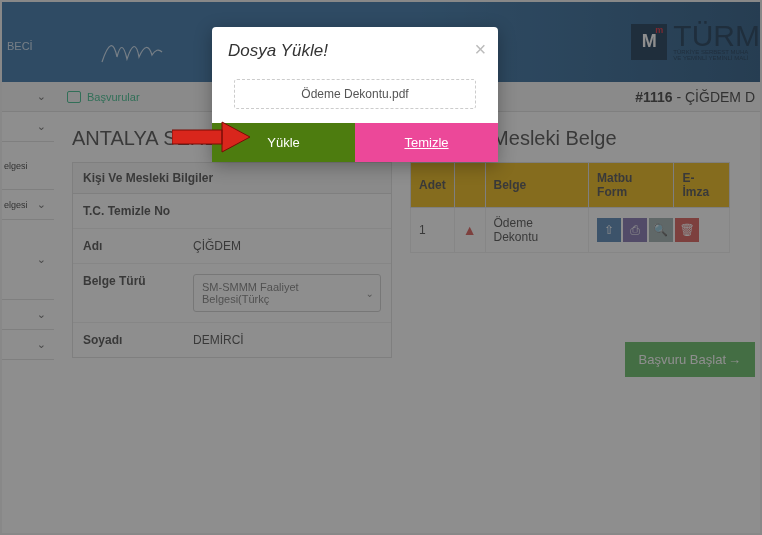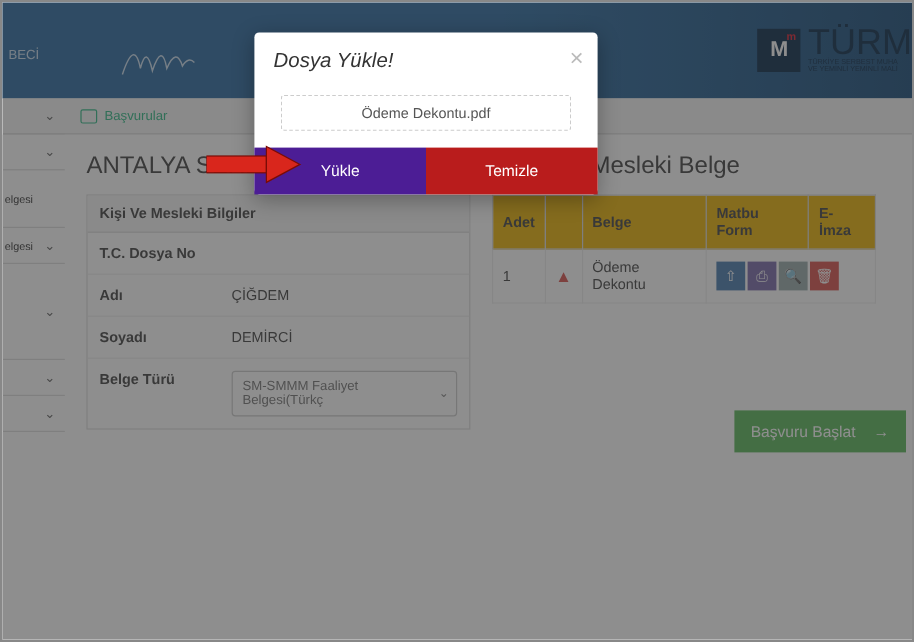--- a/index.html
+++ b/index.html
@@ -182,21 +182,21 @@
 .start-btn {
   position: absolute;
   right: 5px;
   top: 225px;
   background: #5cb85c;
   color: #fff;
   padding: 10px 14px;
   font-size: 13px;
   border: none;
   cursor: pointer;
-  display: flex; align-items: center; gap: 15px;
+  display: flex; align-items: center; gap: 2px;
 }
 .overlay {
   position: absolute;
   inset: 0;
   background: rgba(50,50,50,0.55);
 }
 .modal {
   position: absolute;
   left: 210px;
   top: 25px;
@@ -229,22 +229,22 @@
 .modal-btns { display: flex; }
 .mb {
   flex: 1;
   padding: 12px 0;
   text-align: center;
   color: #fff;
   font-size: 13px;
   cursor: pointer;
   border: none;
 }
-.mb.green { background: #4c1d95; }
-.mb.red { background: #b91c1c; }
+.mb.green { background: #4d7c0f; }
+.mb.red { background: #ec4899; text-decoration: underline; }
 .arrow {
   position: absolute;
   left: 170px;
   top: 118px;
   width: 80px;
   height: 34px;
   pointer-events: none;
   z-index: 50;
 }
 .arrow svg { width: 100%; height: 100%; }
@@ -271,20 +271,23 @@
         <div class="brand-sub">TÜRKİYE SERBEST MUHA</div>
         <div class="brand-sub">VE YEMİNLİ YEMİNLİ MALİ</div>
       </div>
     </div>
   </div>
 
   <div class="topbar">
     <div class="basvurular">
       <span class="mon-icon"></span>
       <span>Başvurular</span>
+    </div>
+    <div class="crumb">
+      <b>#1116</b><span> - </span><span>ÇİĞDEM D</span>
     </div>
   </div>
 
   <div class="sidebar-toggles">
     <div class="stog">
         <span class="stext"></span>
         <span class="chev-down"></span>
       </div>
     <div class="stog">
         <span class="stext"></span>
@@ -311,39 +314,39 @@
   <div class="content">
     <h2 class="page-title">
       <span>ANTALYA SERBES</span>
       <span style="display:inline-block;width:200px"></span>
       <span>ASI Mesleki Belge</span>
     </h2>
     <div class="columns">
       <div class="panel" style="width:320px">
         <div class="panel-h">Kişi Ve Mesleki Bilgiler</div>
         <div class="kv-row">
-          <div class="kv-label">T.C. Dosya No</div>
+          <div class="kv-label">T.C. Temizle No</div>
           <div class="kv-val"></div>
         </div>
         <div class="kv-row">
           <div class="kv-label">Adı</div>
           <div class="kv-val">ÇİĞDEM</div>
-        </div>
-        <div class="kv-row">
-          <div class="kv-label">Soyadı</div>
-          <div class="kv-val">DEMİRCİ</div>
         </div>
         <div class="kv-row">
           <div class="kv-label">Belge Türü</div>
           <div class="kv-val">
             <div class="select">
               <span>SM-SMMM Faaliyet Belgesi(Türkç</span>
               <span class="chev">⌄</span>
             </div>
           </div>
+        </div>
+        <div class="kv-row">
+          <div class="kv-label">Soyadı</div>
+          <div class="kv-val">DEMİRCİ</div>
         </div>
       </div>
 
       <div>
         <table class="tbl">
           <thead>
             <tr>
               <th>Adet</th>
               <th></th>
               <th>Belge</th>

